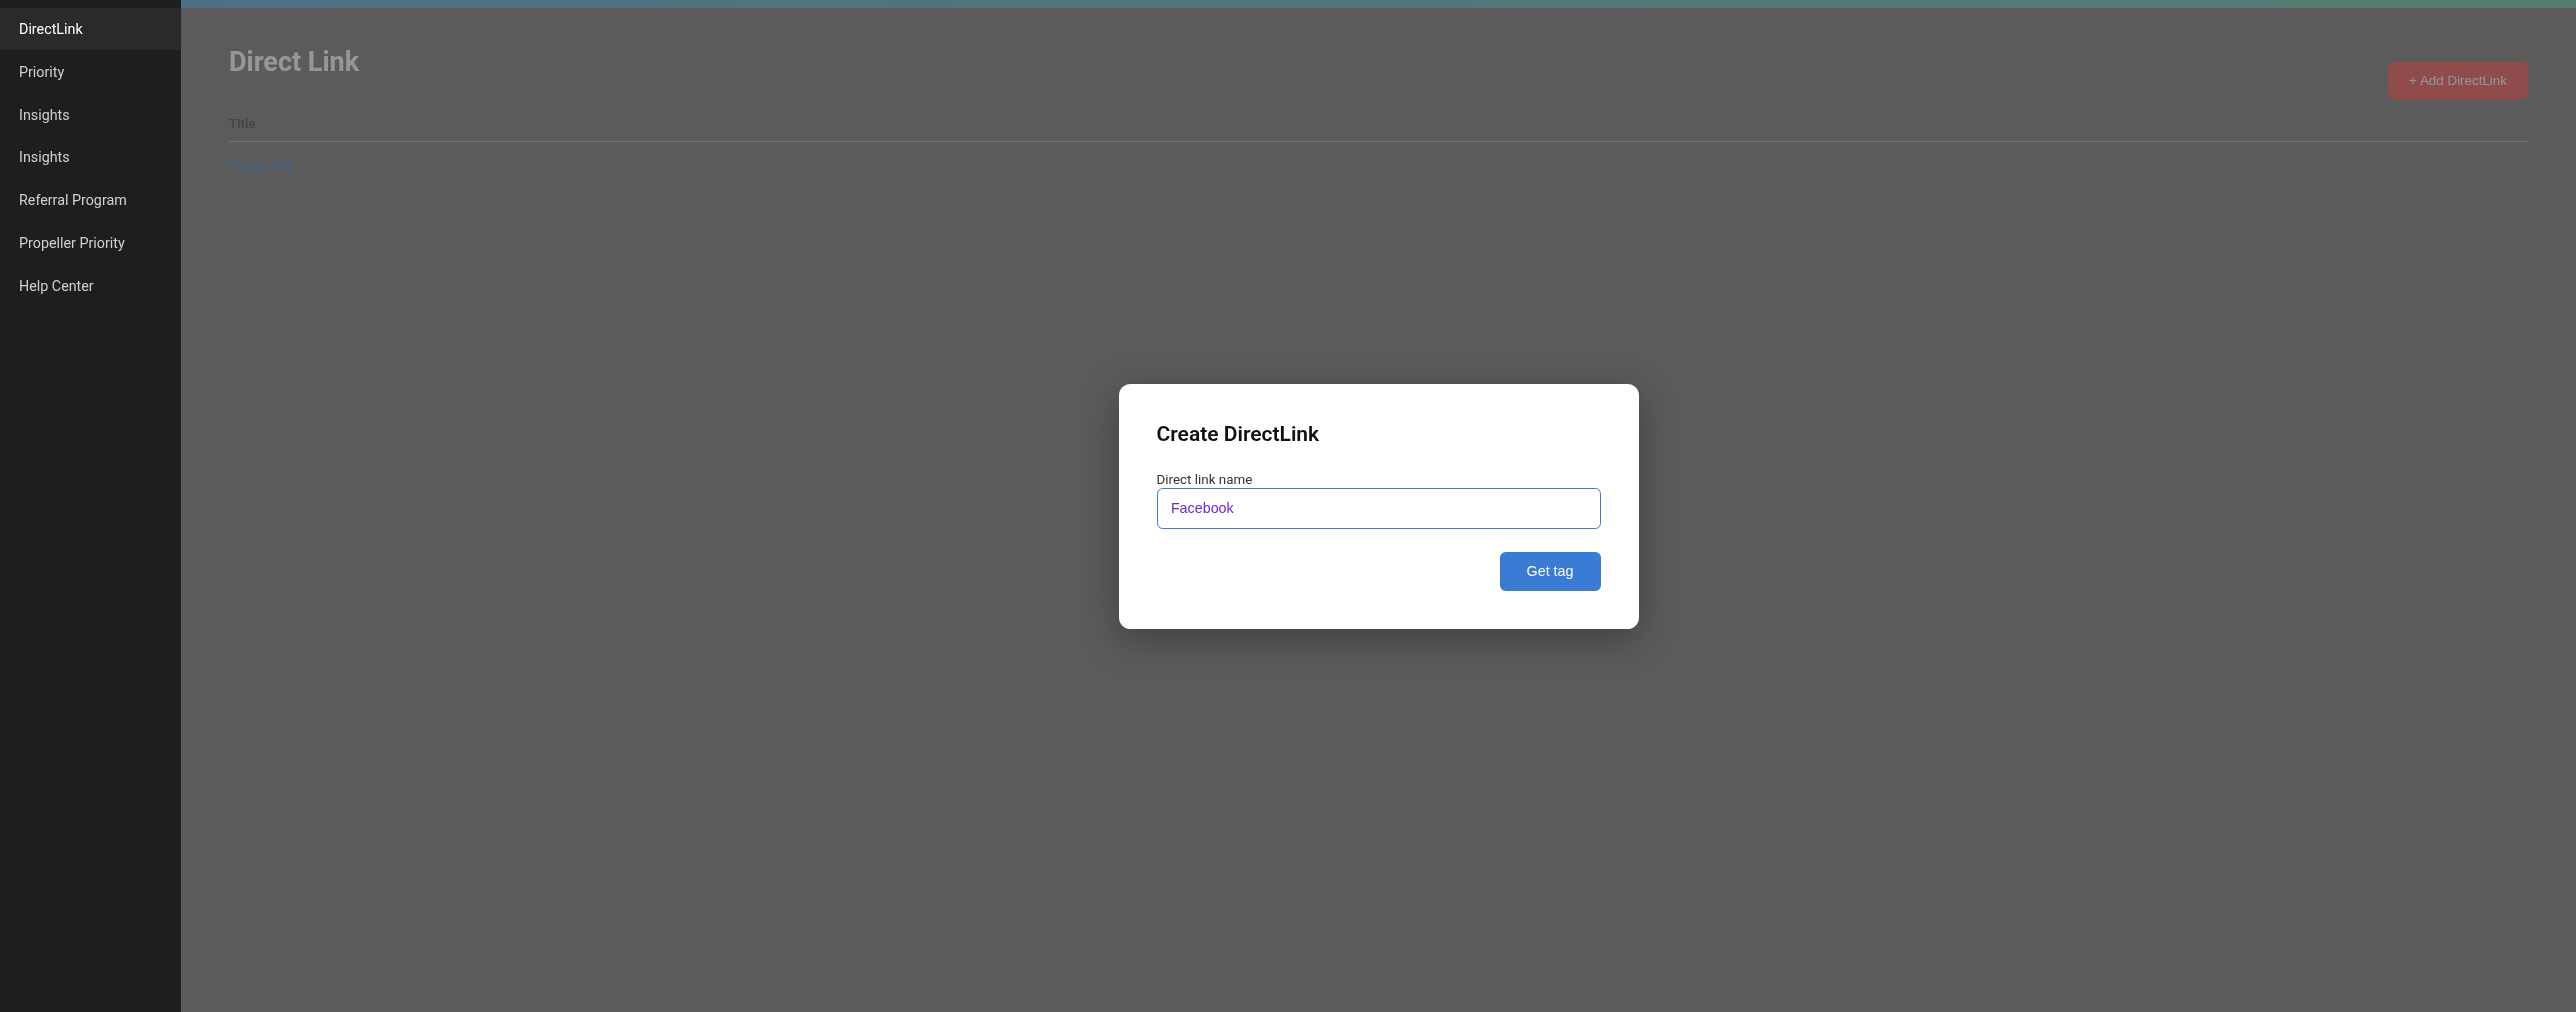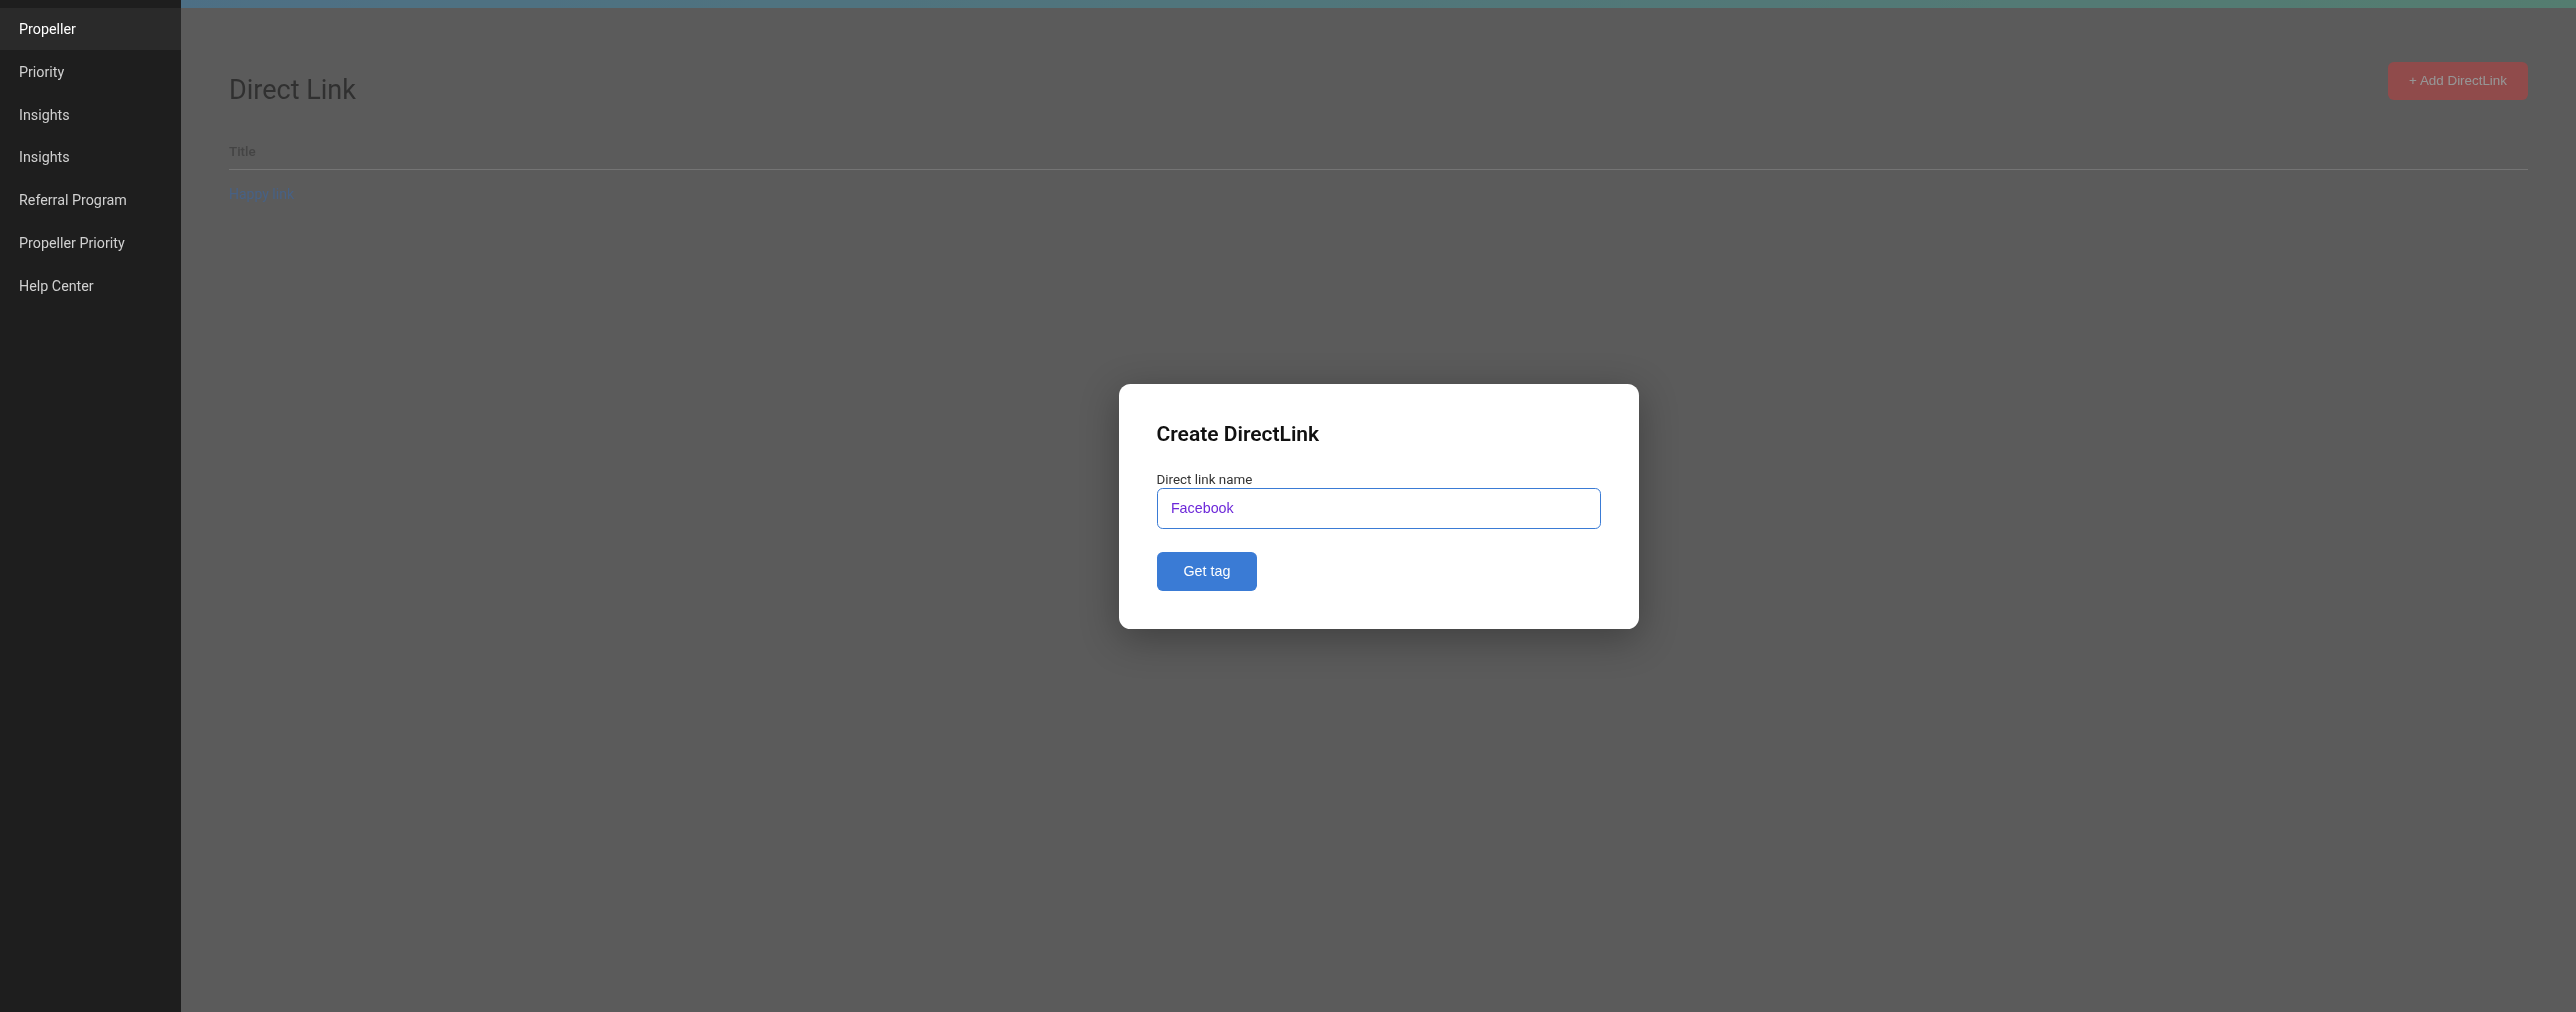--- a/index.html
+++ b/index.html
@@ -55,24 +55,23 @@
       width: 100%;
     }
 
     .content-area {
       padding: 38px 48px;
       position: relative;
     }
 
     .page-title {
       font-size: 27px;
-      font-weight: 400;
-      color: #000000;
+      font-weight: 700;
+      color: #ffffff;
       margin-bottom: 29px;
-      margin-top: 28px;
     }
 
     .add-button {
       position: absolute;
       top: 54px;
       right: 48px;
       background: #ef4444;
       color: white;
       border: none;
       padding: 11.5px 21px;
@@ -146,38 +145,39 @@
       border: 1.4px solid #3a7bd5;
       border-radius: 5.7px;
       font-size: 14.3px;
       color: #6d28d9;
       outline: none;
       margin-bottom: 23px;
     }
 
     .modal-footer {
       display: flex;
+      justify-content: flex-end;
     }
 
     .get-tag-button {
       background: #3a7bd5;
       color: white;
       border: none;
       padding: 11.5px 27px;
       border-radius: 5.7px;
       font-size: 14.3px;
       cursor: pointer;
     }
   </style>
 </head>
 <body>
 
 <nav class="sidebar">
   <div class="sidebar-item active">
-    <span>Propeller</span>
+    <span>DirectLink</span>
   </div>
   <div class="sidebar-item">
     <span>Priority</span>
   </div>
   <div class="sidebar-item">
     <span>Insights</span>
   </div>
   <div class="sidebar-item">
     <span>Insights</span>
   </div>

